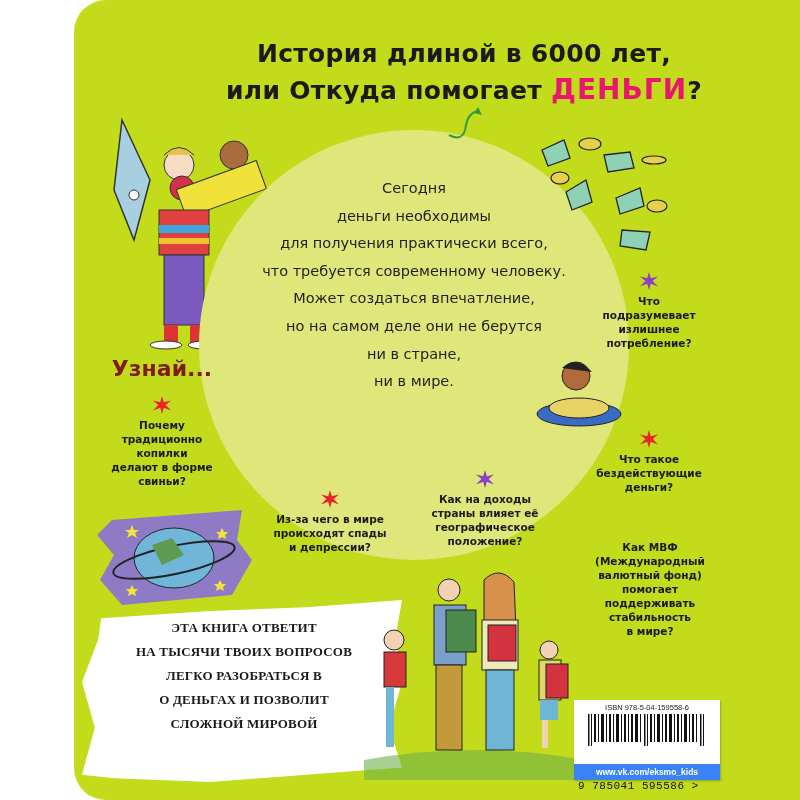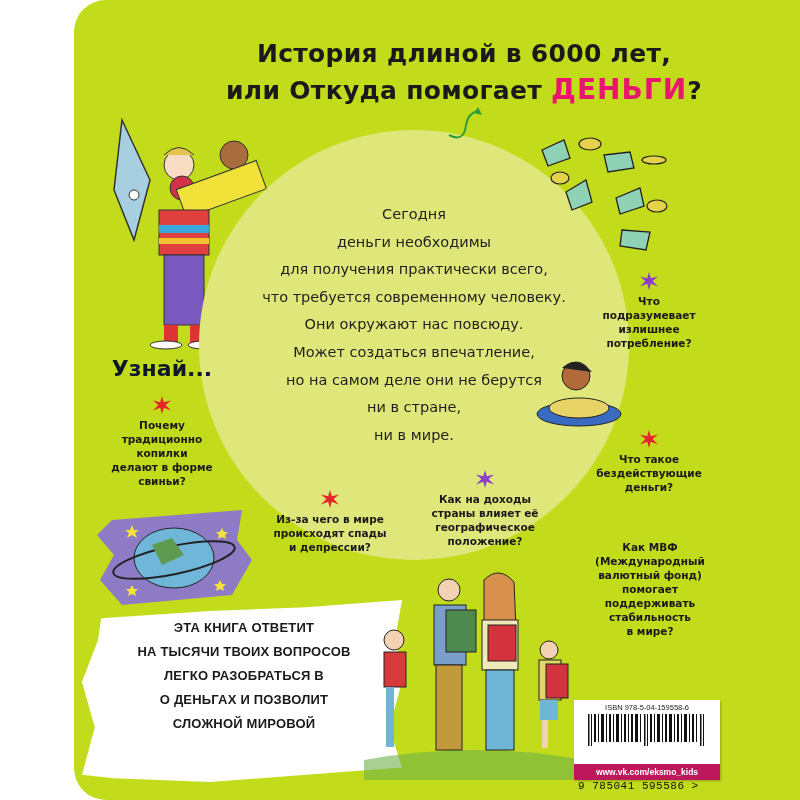--- a/index.html
+++ b/index.html
@@ -18,54 +18,54 @@
   .title .accent {
     color: #e8166e; font-weight: 900; font-size: 28px; letter-spacing: 1px;
   }
   .circle {
     position: absolute; left: 125px; top: 130px; width: 430px; height: 430px;
     border-radius: 50%; background: #dfe77a;
   }
   .intro {
     position: absolute; left: 150px; top: 175px; width: 380px;
     text-align: center; font-family: "DejaVu Sans", sans-serif;
-    font-size: 14.5px; line-height: 27.6px; color: #1f1f1f; margin-top: 26px;
+    font-size: 14.5px; line-height: 27.6px; color: #1f1f1f;
   }
   .intro div { white-space: nowrap; }
   .learn-heading {
     position: absolute; left: 28px; top: 356px; width: 120px;
     font-family: "DejaVu Sans", sans-serif; font-weight: bold; font-size: 22px;
-    color: #0f172a; text-align: center;
+    color: #7f1d1d; text-align: center;
   }
   .q {
     position: absolute; text-align: center; font-family: "DejaVu Sans", sans-serif;
     font-weight: bold; font-size: 10.5px; line-height: 14px; color: #1a1a1a;
   }
   .q .star { display: block; margin: 0 auto 4px; width: 18px; height: 18px; }
   .splat {
     position: absolute; left: 8px; top: 600px; width: 320px; height: 182px;
     background: #ffffff;
     clip-path: polygon(6% 10%, 40% 6%, 70% 4%, 100% 0%, 98% 20%, 100% 45%, 96% 70%, 100% 92%, 70% 96%, 40% 100%, 10% 98%, 0% 96%, 4% 70%, 0% 45%, 5% 22%);
   }
   .callout {
     position: absolute; left: 38px; top: 616px; width: 264px;
-    text-align: center; font-family: Liberation Sans, sans-serif; font-weight: bold;
+    text-align: center; font-family: Liberation Serif, serif; font-weight: bold;
     font-size: 13px; line-height: 24px; color: #1a1a1a; letter-spacing: 0.2px;
   }
   .barcode-box {
     position: absolute; left: 500px; top: 700px; width: 146px; height: 80px;
     background: #ffffff; box-shadow: 1px 1px 2px rgba(0,0,0,0.25);
   }
   .isbn { position: absolute; top: 3px; left: 0; width: 100%; text-align: center;
     font-family: "Liberation Sans", sans-serif; font-size: 7.5px; color: #222; }
   .bars { position: absolute; left: 14px; top: 14px; width: 118px; height: 32px; }
   .ean { position: absolute; top: 46px; left: 4px; width: 138px;
     font-family: "Liberation Mono", monospace; font-size: 11px; color: #111; letter-spacing: 0.5px; margin-top: 34px; }
   .url-bar { position: absolute; left: 0; bottom: 0; width: 100%; height: 16px;
-    background: #be185d; color: #fff; font-family: "Liberation Sans", sans-serif;
+    background: #3b82f6; color: #fff; font-family: "Liberation Sans", sans-serif;
     font-weight: bold; font-size: 8.5px; line-height: 16px; text-align: center; }
   .illus { position: absolute; }
 </style>
 </head>
 <body>
 
 <div class="cover">
 
   <div class="title">
     <div>История длиной в 6000 лет,</div>
@@ -91,21 +91,20 @@
     <ellipse cx="62" cy="235" rx="16" ry="4" fill="#fff" stroke="#333"></ellipse>
     <ellipse cx="100" cy="235" rx="16" ry="4" fill="#fff" stroke="#333"></ellipse>
   </svg>
 
   <div class="circle"></div>
   <div class="intro">
     <div>Сегодня</div>
     <div>деньги необходимы</div>
     <div>для получения практически всего,</div>
     <div>что требуется современному человеку.</div>
-    <div>Они окружают нас повсюду.</div>
     <div>Может создаться впечатление,</div>
     <div>но на самом деле они не берутся</div>
     <div>ни в стране,</div>
     <div>ни в мире.</div>
   </div>
 
   <svg class="illus" style="left:370px; top:105px;" width="40" height="40" viewBox="0 0 40 40">
     <path d="M5 30 Q20 38 22 20 Q24 8 34 6" fill="none" stroke="#2f9a3a" stroke-width="2"></path>
     <polygon points="34,2 38,10 30,8" fill="#2f9a3a"></polygon>
   </svg>

